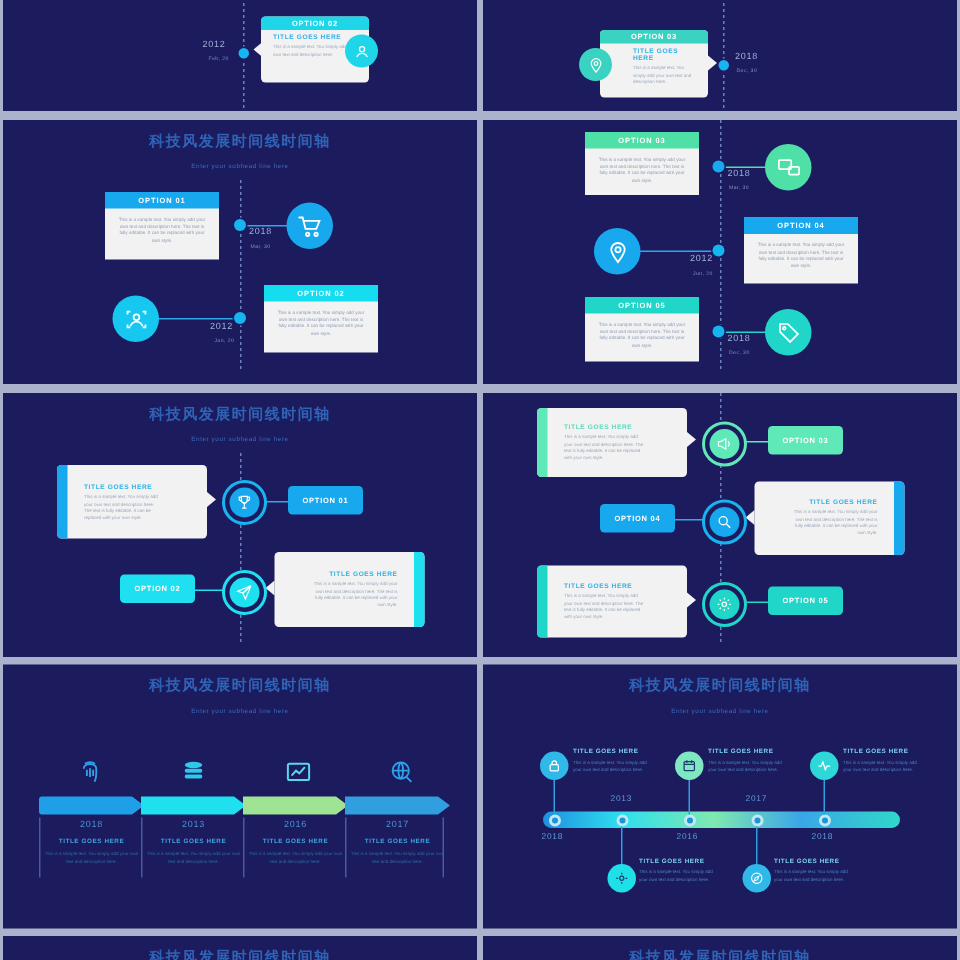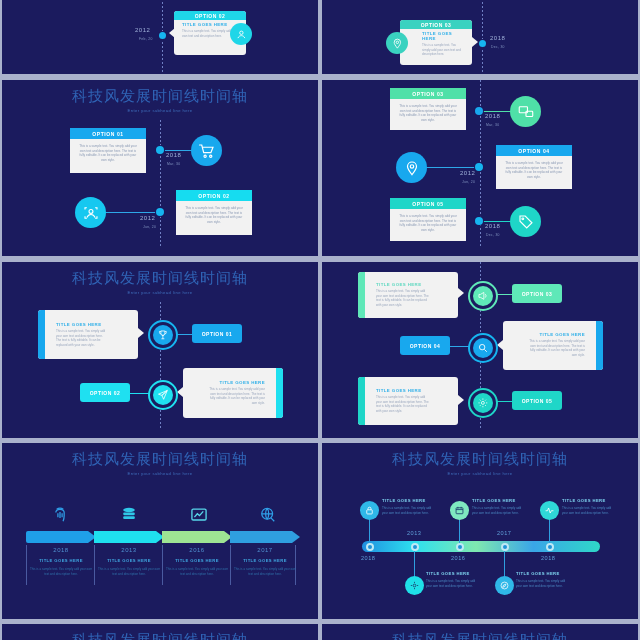--- a/index.html
+++ b/index.html
@@ -3,21 +3,21 @@
 <meta charset="utf-8">
 <style>
   html,body{margin:0;padding:0;background:#c9cfe0;}
   body{width:640px;height:640px;overflow:hidden;font-family:"Liberation Sans",sans-serif;}
   .grid{position:relative;width:640px;height:640px;background:#aab2cc;}
   .slide{position:absolute;background:#1b1b5e;overflow:hidden;}
   .slide-inner{position:absolute;inset:0;}
 
   
   .s-title{position:absolute;left:0;right:0;text-align:center;color:#2f63b5;
-           font-size:15px;letter-spacing:1px;font-weight:400;}
+           font-size:10px;letter-spacing:1px;font-weight:700;}
   .s-sub{position:absolute;left:0;right:0;text-align:center;color:#3f6fbd;
          font-size:4.2px;letter-spacing:.4px;}
 
   
   .vline{position:absolute;width:1px;background:repeating-linear-gradient(to bottom,#6f7fc4 0 2px,transparent 2px 4px);}
   .hline{position:absolute;height:1px;background:#2ea8e8;}
   .dot{position:absolute;border-radius:50%;background:#16b5f0;box-shadow:0 0 0 1px #1b1b5e;}
   .circ{position:absolute;border-radius:50%;display:flex;align-items:center;justify-content:center;}
   .circ svg{width:58%;height:58%;}
   .ring{position:absolute;border-radius:50%;display:flex;align-items:center;justify-content:center;

